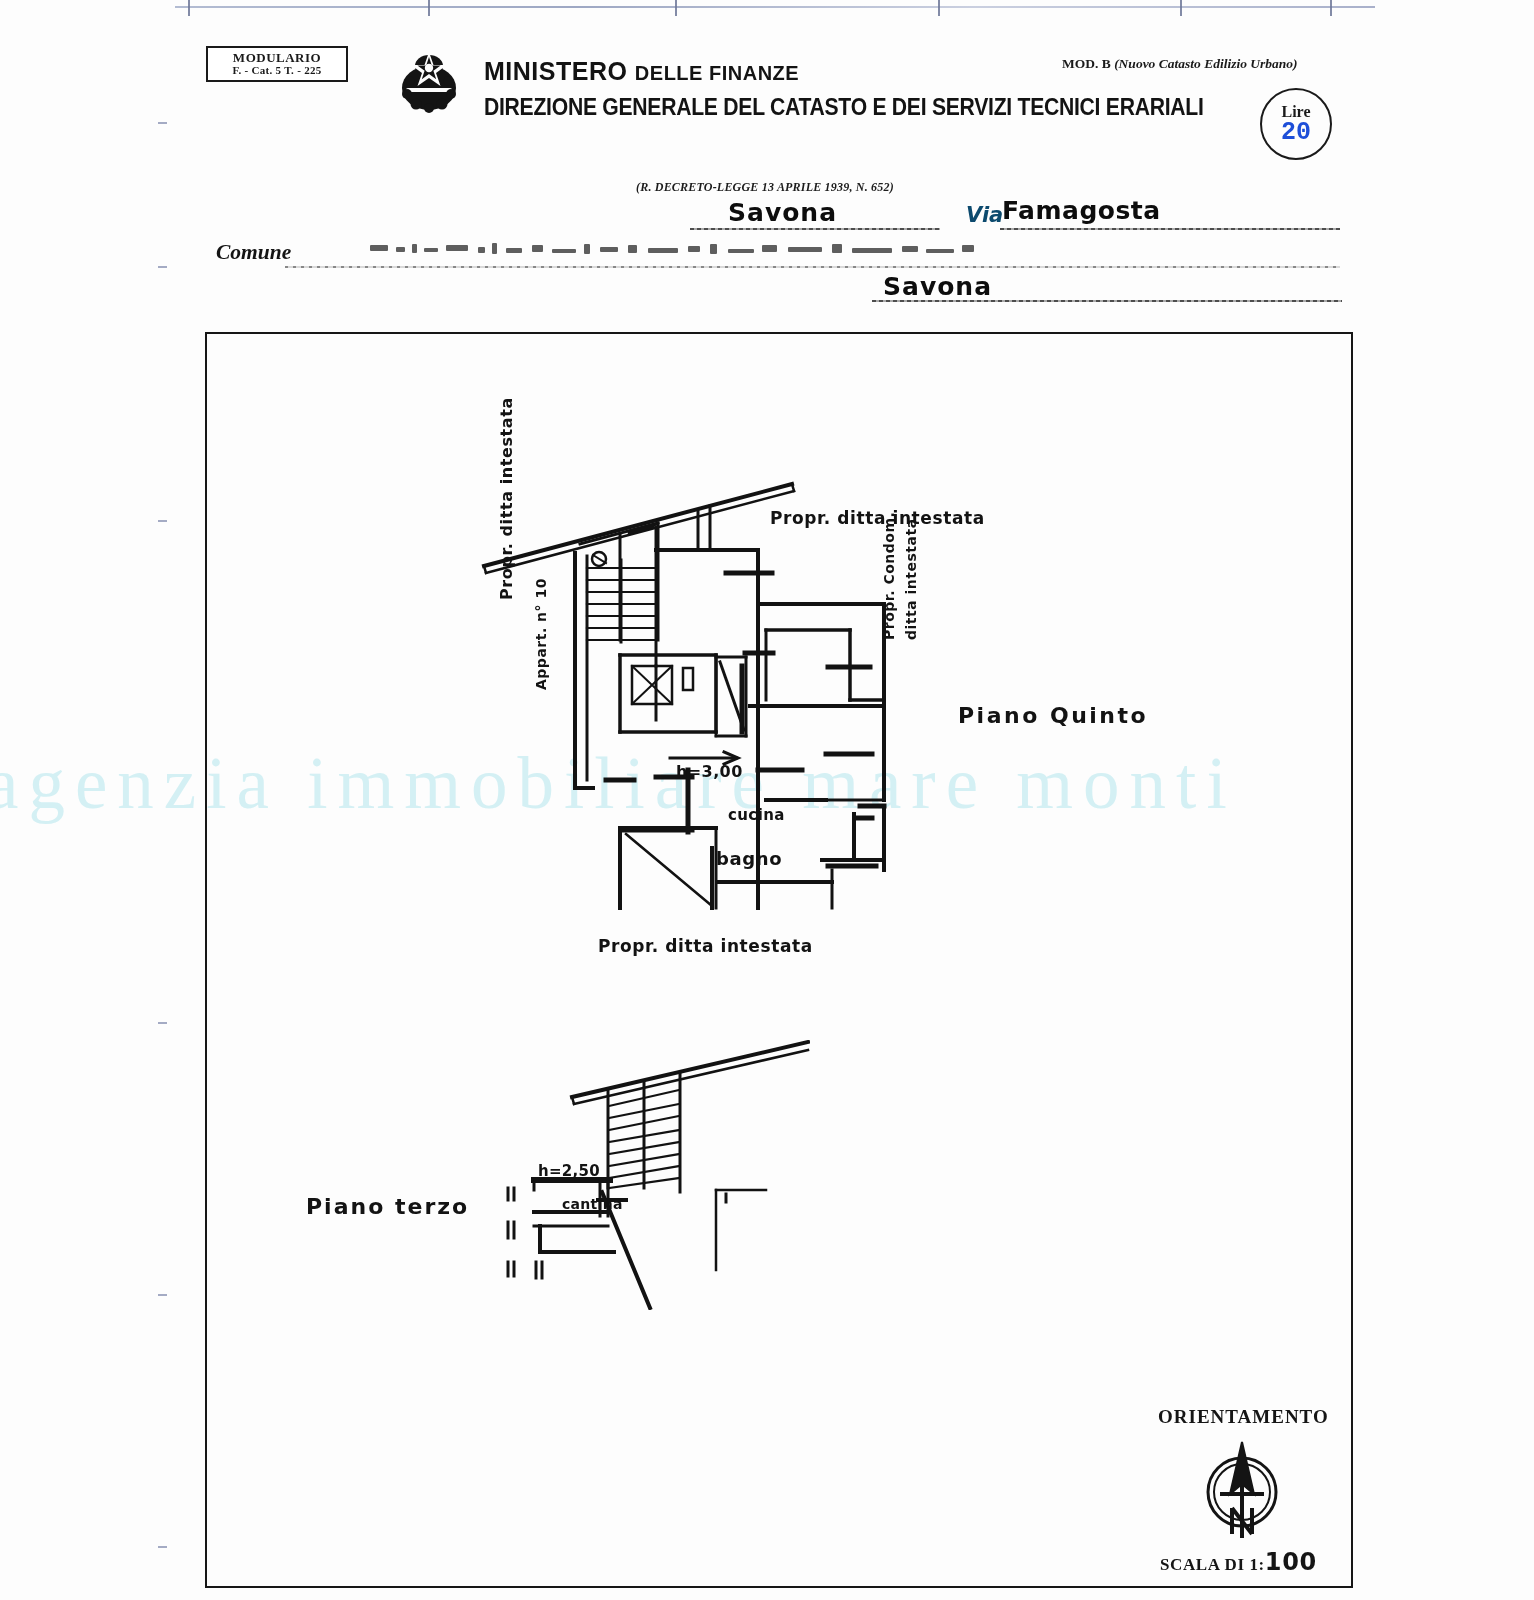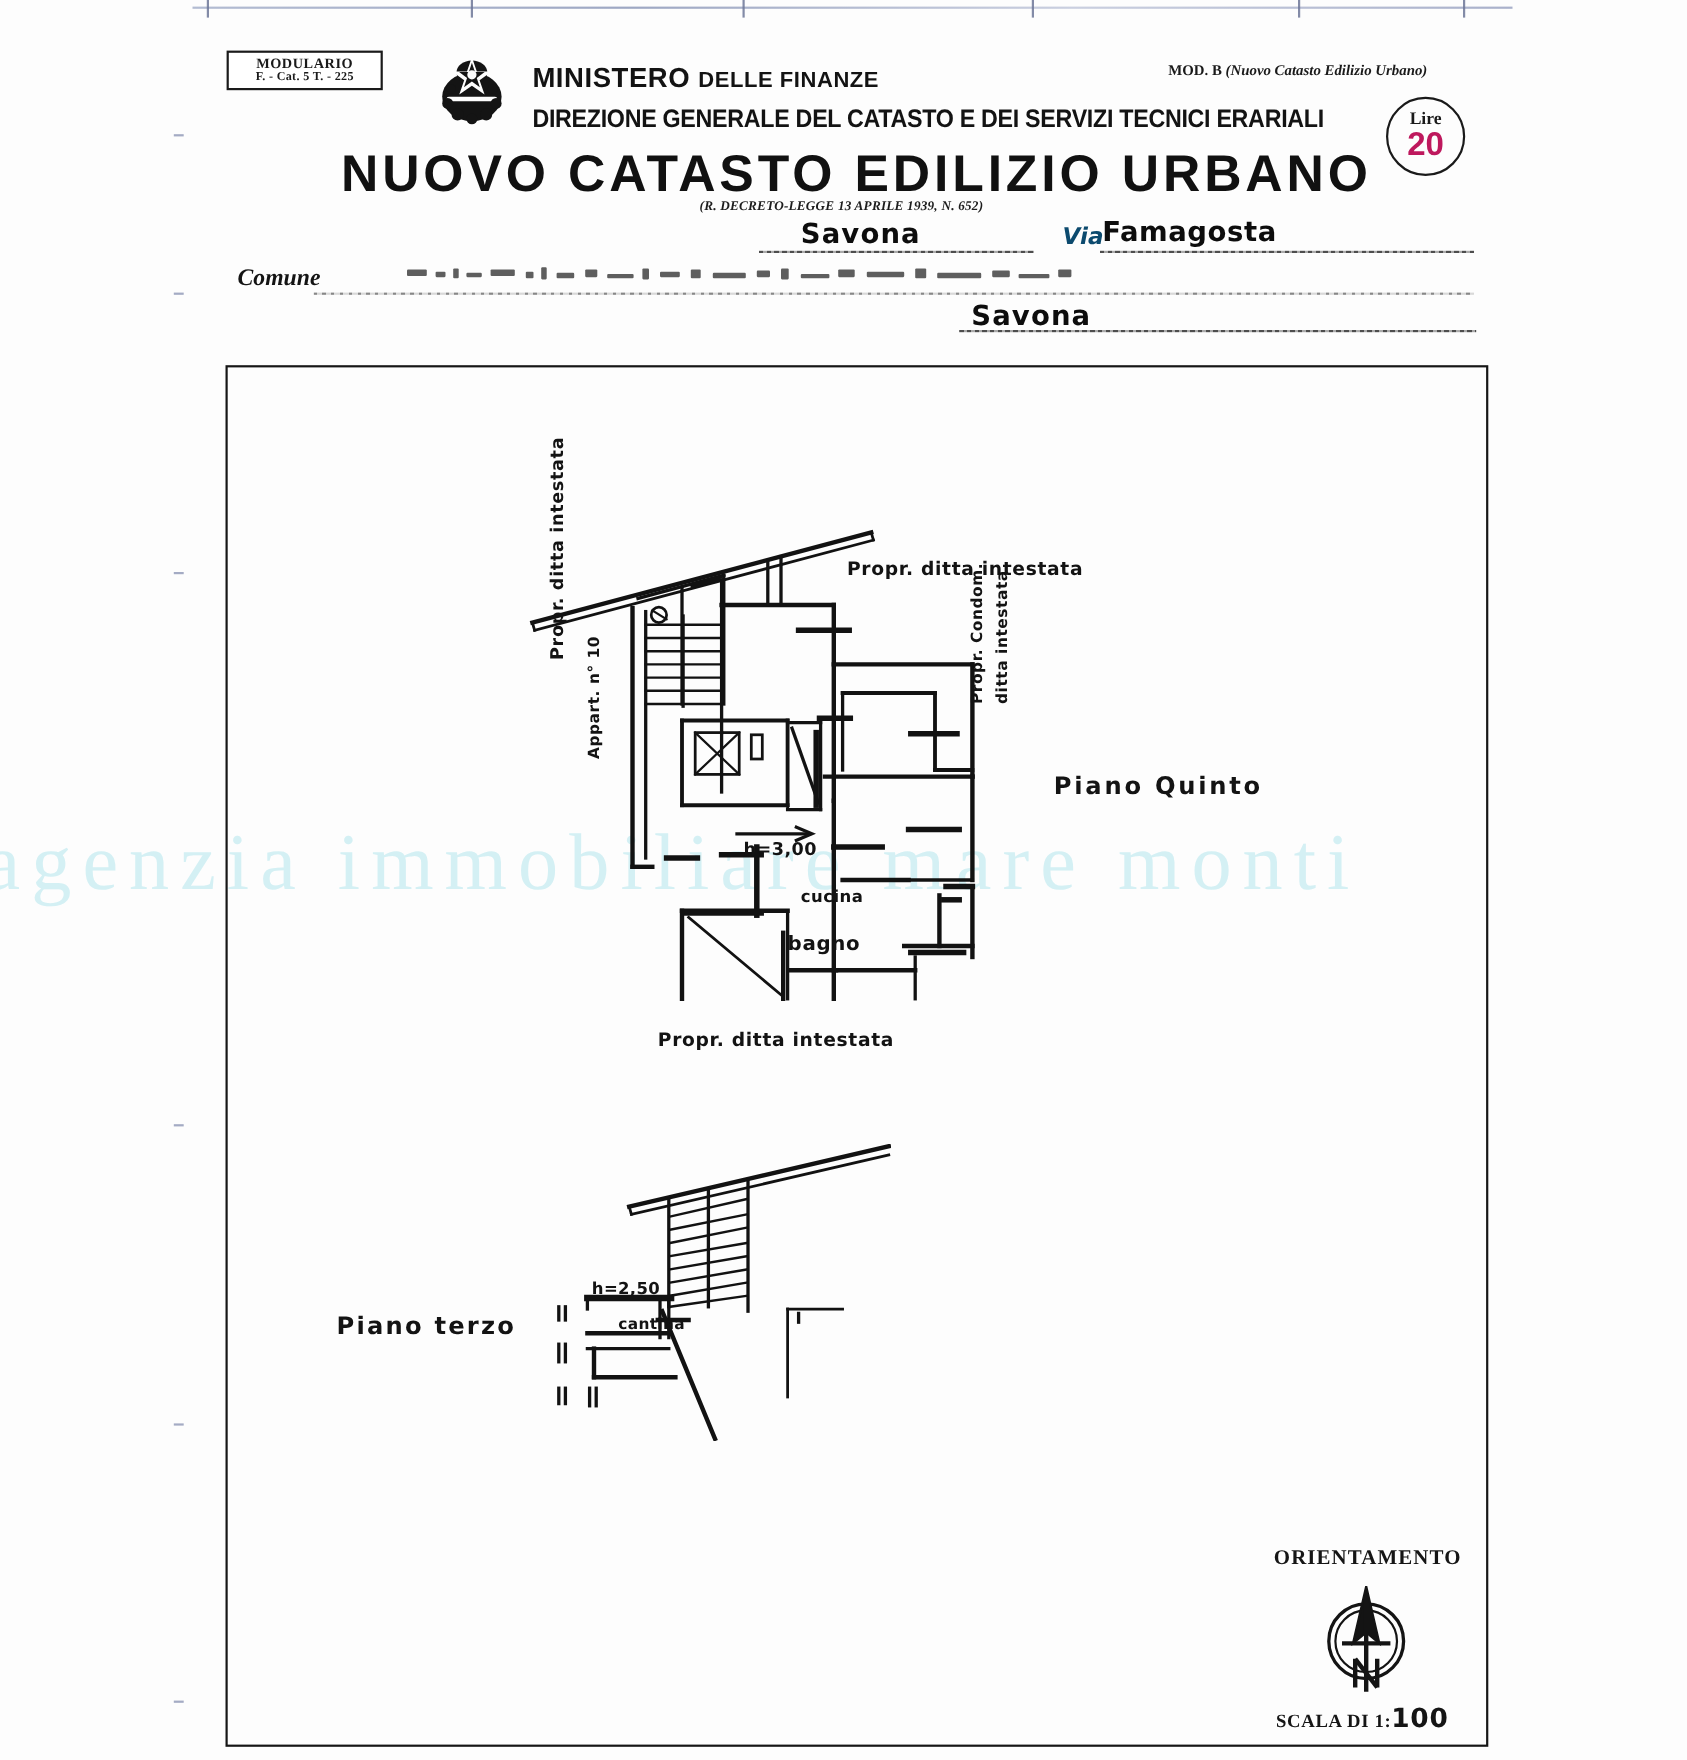--- a/index.html
+++ b/index.html
@@ -113,22 +113,22 @@
     display: flex; flex-direction: column;
     align-items: center; justify-content: center;
     line-height: 1;
     background: transparent;
   }
   .lire-stamp .l1 {
     font-family: "Liberation Serif", serif;
     font-weight: bold; font-size: 16px; color:#1a1a1a;
   }
   .lire-stamp .l2 {
-    font-family: Liberation Sans, sans-serif;
-    font-weight: bold; font-size: 30px; color:#be185d;
+    font-family: Liberation Mono, monospace;
+    font-weight: bold; font-size: 25px; color:#1d4ed8;
   }
 
   .bigtitle {
     position: absolute; left: 310px; top: 130px;
     font-family: "Liberation Sans", sans-serif;
     font-weight: bold;
     font-size: 47px;
     letter-spacing: 3.5px;
     color: #111;
     white-space: nowrap;
@@ -336,21 +336,20 @@
 
   <div class="modb">
     <span class="nonital">MOD. B </span><span>(Nuovo Catasto Edilizio Urbano)</span>
   </div>
 
   <div class="lire-stamp">
     <div class="l1">Lire</div>
     <div class="l2">20</div>
   </div>
 
-  <div class="bigtitle">NUOVO CATASTO EDILIZIO URBANO</div>
   <div class="decree">(R. DECRETO-LEGGE 13 APRILE 1939, N. 652)</div>
 
   <div class="rule dotty" style="left:690px; top:228px; width:250px;"></div>
   <div class="hand hand-comune">Savona</div>
   <div class="hand-via-lbl">Via</div>
   <div class="rule dotty" style="left:1000px; top:228px; width:340px;"></div>
   <div class="hand hand-via">Famagosta</div>
 
   <div class="formrow row-ditta">Comune</div>
   <div class="rule faint" style="left:285px; top:266px; width:1055px;"></div>

